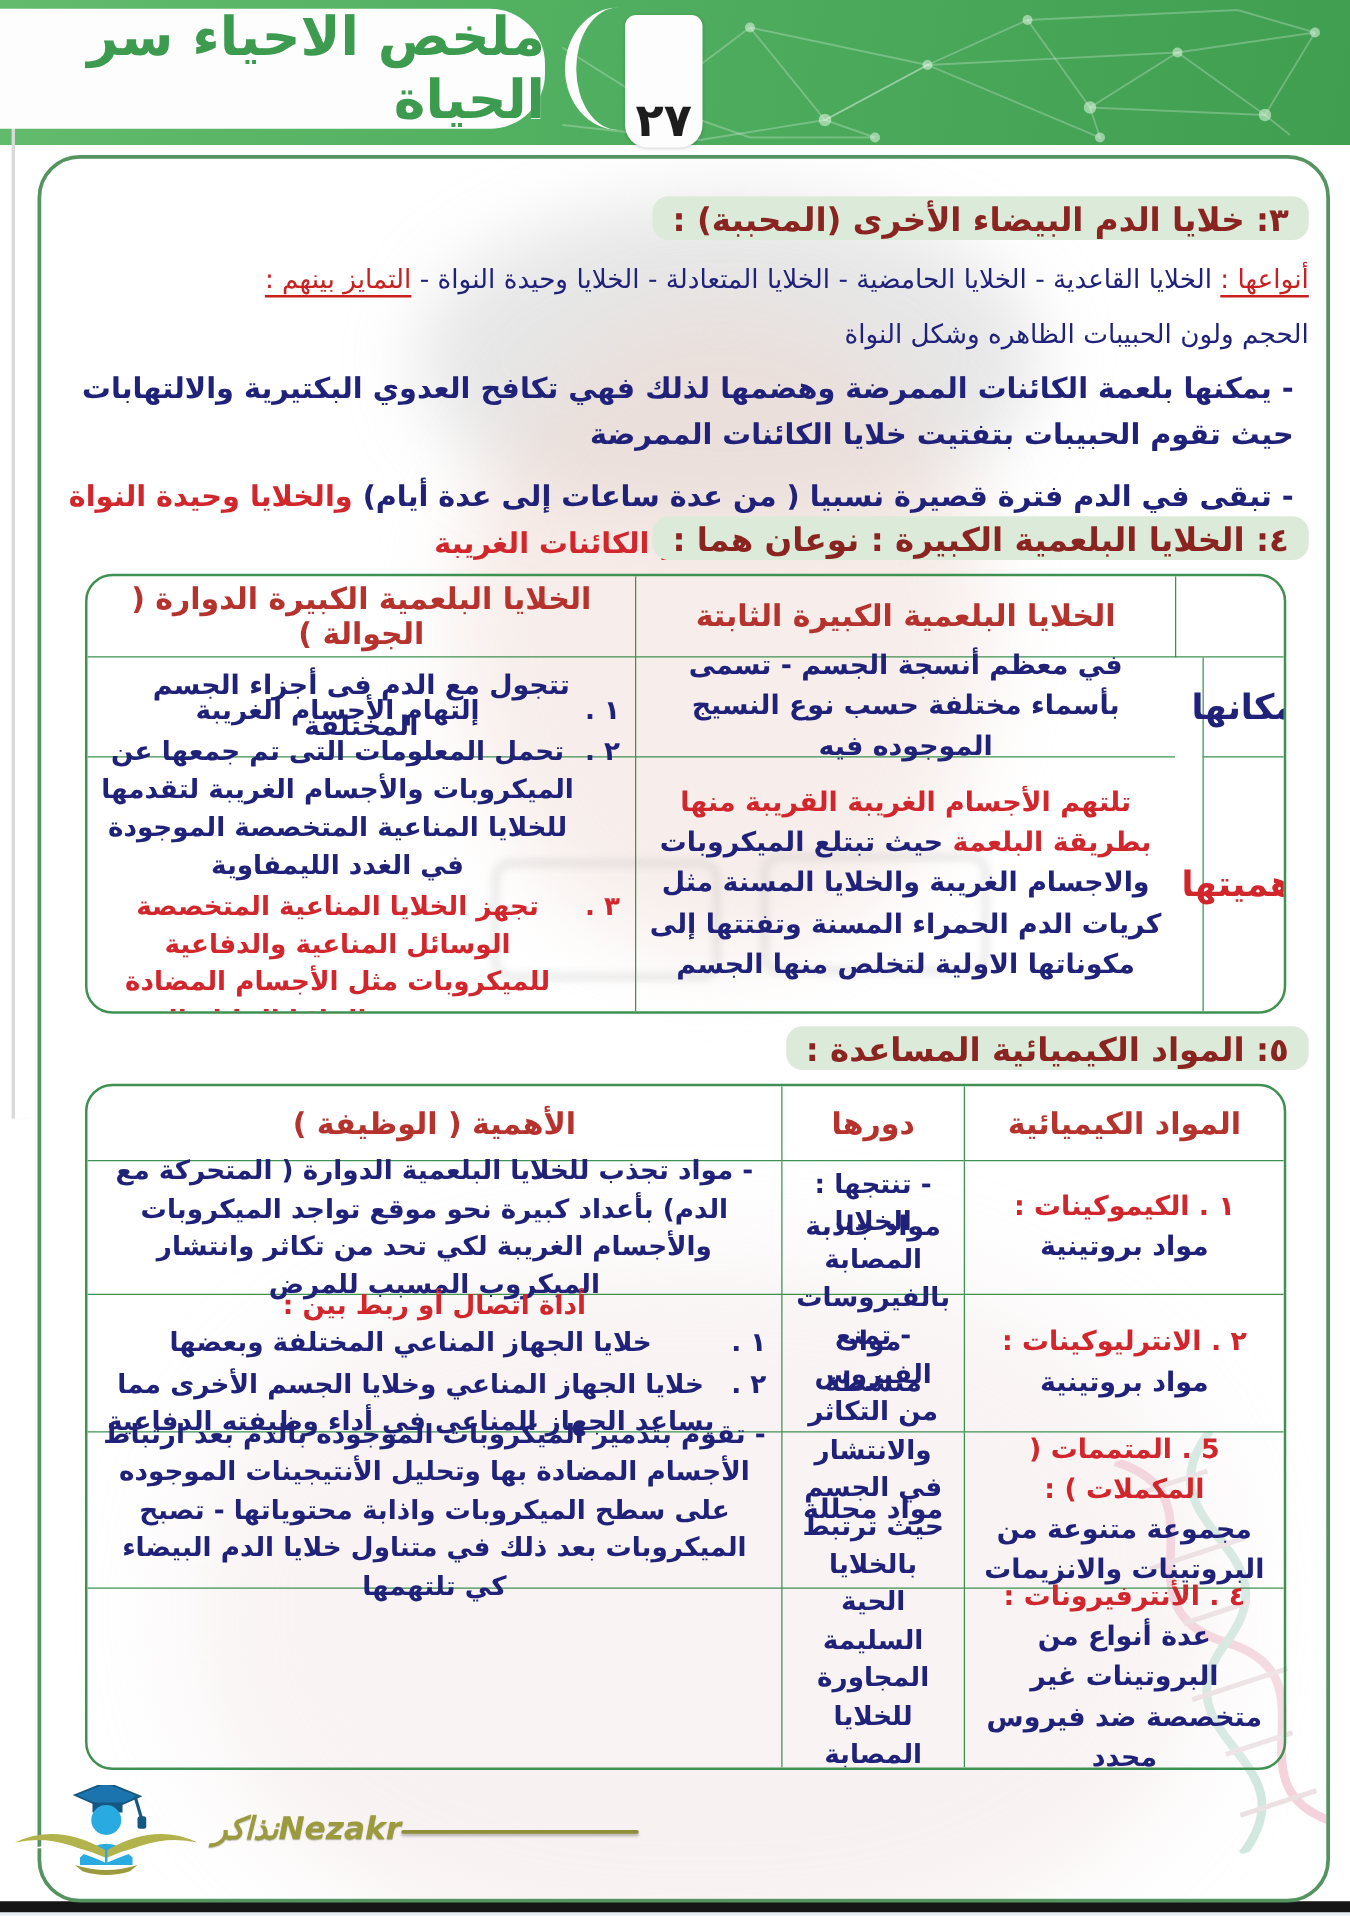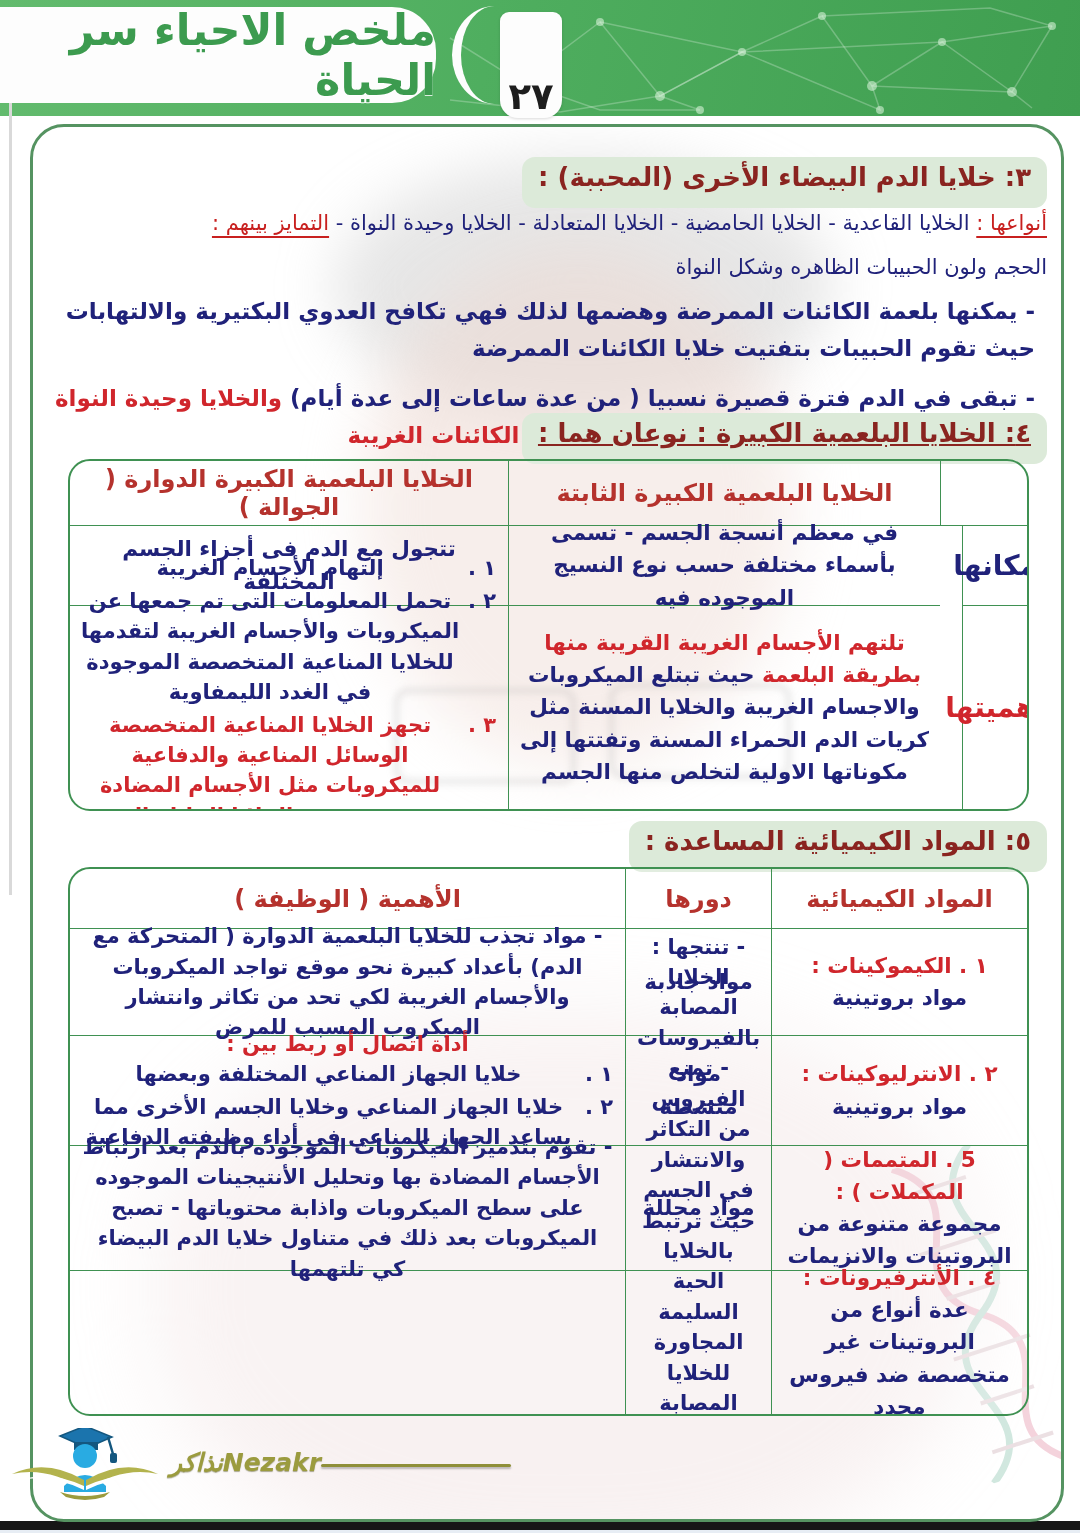--- a/index.html
+++ b/index.html
@@ -37,21 +37,21 @@
     background:rgba(238,216,208,.5);filter:blur(30px);}
   .wm-glass1{left:360px;top:560px;width:170px;height:84px;border:7px solid rgba(140,140,140,.18);
     border-radius:16px;filter:blur(3px);}
   .wm-glass2{left:575px;top:555px;width:170px;height:84px;border:7px solid rgba(140,140,140,.18);
     border-radius:16px;filter:blur(3px);}
   .wm-body{left:120px;top:880px;width:820px;height:560px;border-radius:45%;
     background:rgba(233,212,212,.32);filter:blur(42px);}
   .wm-dna{right:-20px;bottom:40px;opacity:.5;transform:rotate(-18deg);}
 
   
-  .pill{position:absolute;right:14px;background:#dcead9;border-radius:13px;padding:5px 16px 16px;
+  .pill{position:absolute;right:14px;background:#dcead9;border-radius:13px;padding:5px 16px 0;
     color:#8a2420;font-weight:bold;font-size:26px;direction:rtl;white-space:nowrap;}
 
   
   .rtl{direction:rtl;unicode-bidi:embed;}
   .blue{color:#20227a;}
   .red{color:#d0262c;}
   .redu{color:#c8201f;text-decoration:underline;text-underline-offset:6px;text-decoration-thickness:2px;}
   .sec3-line{position:absolute;right:14px;width:1000px;font-weight:normal;font-size:21px;line-height:1.6;}
   .bullets{position:absolute;right:26px;width:984px;font-weight:bold;font-size:23px;line-height:1.62;}
   .bullets p{margin:0 0 12px 0;}
@@ -154,21 +154,21 @@
     <div class="bullets rtl" style="top:166px;">
       <p>
         <span class="blue">- يمكنها بلعمة الكائنات الممرضة وهضمها لذلك فهي تكافح العدوي البكتيرية والالتهابات حيث تقوم الحبيبات بتفتيت خلايا الكائنات الممرضة</span>
       </p>
       <p>
         <span class="blue">- تبقى في الدم فترة قصيرة نسبيا ( من عدة ساعات إلى عدة أيام) </span>
         <span class="red">والخلايا وحيدة النواة تتحول إلى خلايا بلعمية عند الحاجة حيث تلتهم الكائنات الغريبة</span>
       </p>
     </div>
 
-    <div class="pill" style="top:286px;text-decoration:underline;">٤: الخلايا البلعمية الكبيرة : نوعان هما :</div>
+    <div class="pill" style="top:286px;">٤: الخلايا البلعمية الكبيرة : نوعان هما :</div>
     <div class="gtab t1" style="top:332px;">
       <div></div>
       <div class="th rtl">الخلايا البلعمية الكبيرة الثابتة</div>
       <div class="th rtl">الخلايا البلعمية الكبيرة الدوارة ( الجوالة )</div>
 
       <div class="lab blue rtl">مكانها</div>
       <div class="cell blue rtl">في معظم أنسجة الجسم - تسمى بأسماء مختلفة حسب نوع النسيج الموجوده فيه</div>
       <div class="cell blue rtl">تتجول مع الدم فى أجزاء الجسم المختلفة</div>
 
       <div class="lab red rtl">أهميتها</div>

